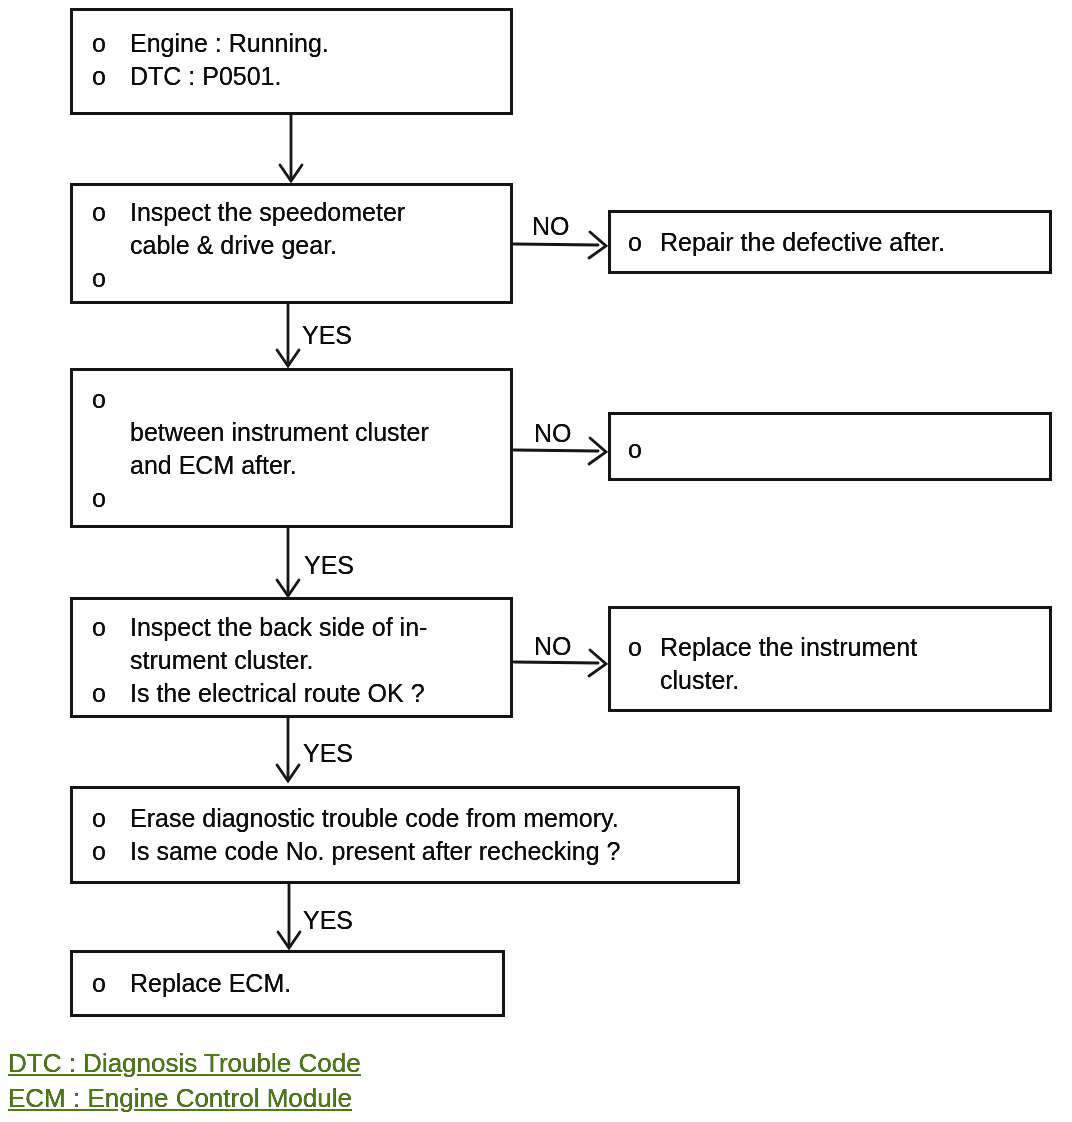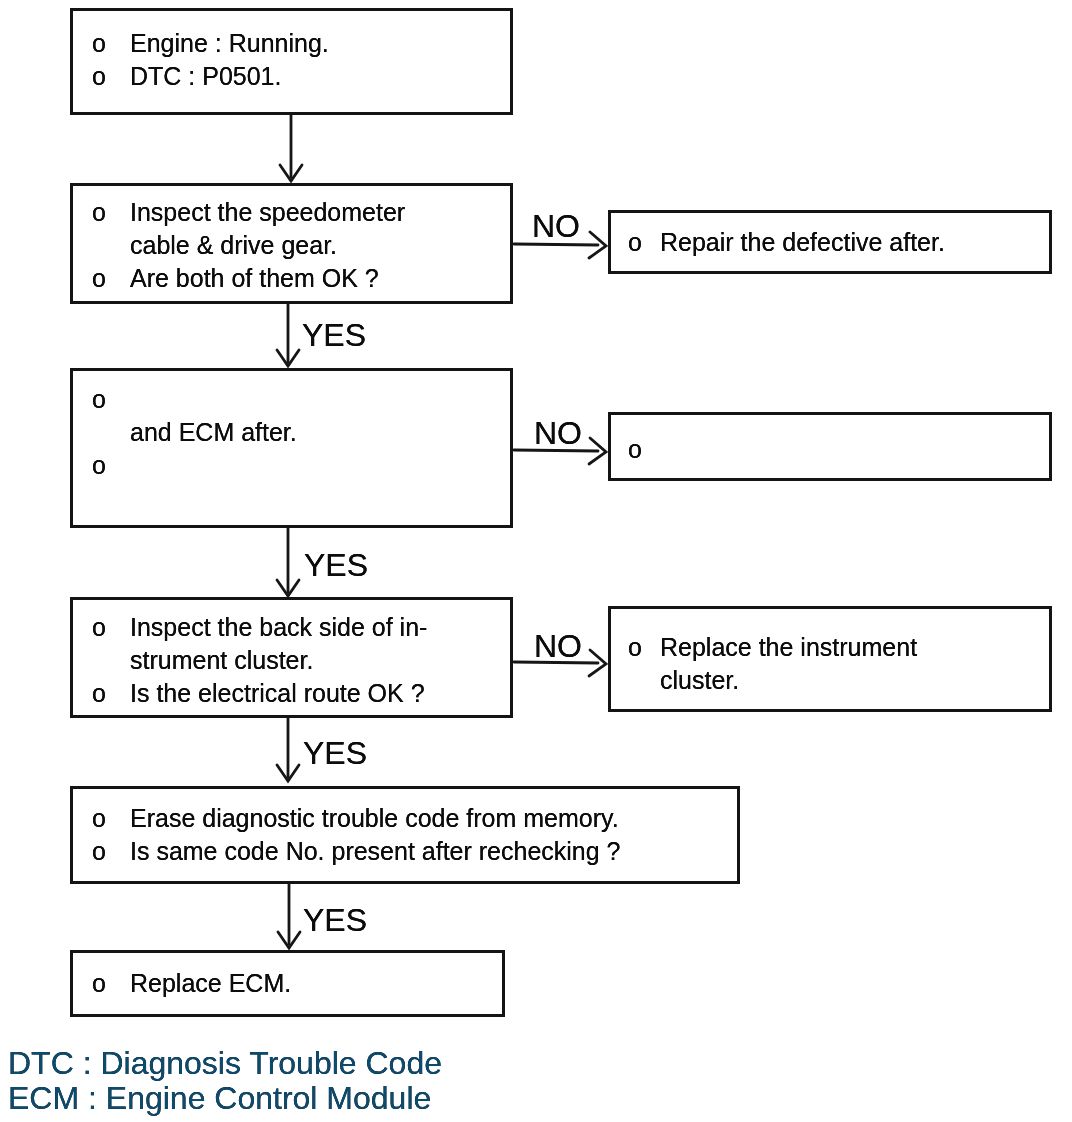--- a/index.html
+++ b/index.html
@@ -15,26 +15,26 @@
     font-size:25px;line-height:33px;color:#0c0c0c;
     text-shadow:0 0 0.6px #000;
     padding-left:19px;padding-right:8px;
   }
   .node.r{padding-left:17px;}
   .row{display:flex;}
   .bullet{flex:0 0 38px;width:38px;}
   .node.r .bullet{flex:0 0 32px;width:32px;}
   .line{white-space:nowrap;}
   .edge-label{
-    position:absolute;z-index:3;font-size:32px;line-height:28px;
+    position:absolute;z-index:3;font-size:25px;line-height:28px;
     color:#0c0c0c;text-shadow:0 0 0.6px #000;white-space:nowrap;
   }
   #footnotes{
     position:absolute;left:8px;top:1046px;z-index:2;
-    font-size:32px;line-height:35px;color:#0c4a6e;text-shadow:0 0 0.6px #000;
+    font-size:26px;line-height:35px;color:#4d7c0f;text-shadow:0 0 0.6px #000;text-decoration:underline;
   }
 </style>
 </head>
 <body>
 
 <svg id="arrows" viewBox="0 0 1072 1122" xmlns="http://www.w3.org/2000/svg" fill="none" stroke="#161616" stroke-width="2.8" stroke-linecap="round">
 
   <g>
     <line x1="291" y1="115" x2="291" y2="177"></line>
     <polyline points="280,165 291,181 302,165"></polyline>
@@ -91,37 +91,37 @@
   <div class="row">
     <span class="bullet">o</span>
     <span class="line">Inspect the speedometer</span>
   </div>
   <div class="row">
     <span class="bullet"></span>
     <span class="line">cable &amp; drive gear.</span>
   </div>
   <div class="row">
     <span class="bullet">o</span>
-    <span class="line">Are both of them OK ?</span>
   </div>
 </div>
 
 <div class="node r" style="left:608px;top:210px;width:444px;height:64px;padding-top:13px;">
   <div class="row">
     <span class="bullet">o</span>
     <span class="line">Repair the defective after.</span>
   </div>
 </div>
 
 <div class="node" style="left:70px;top:368px;width:443px;height:160px;padding-top:12px;">
   <div class="row">
     <span class="bullet">o</span>
   </div>
   <div class="row">
     <span class="bullet"></span>
+    <span class="line">between instrument cluster</span>
   </div>
   <div class="row">
     <span class="bullet"></span>
     <span class="line">and ECM after.</span>
   </div>
   <div class="row">
     <span class="bullet">o</span>
   </div>
 </div>
 

